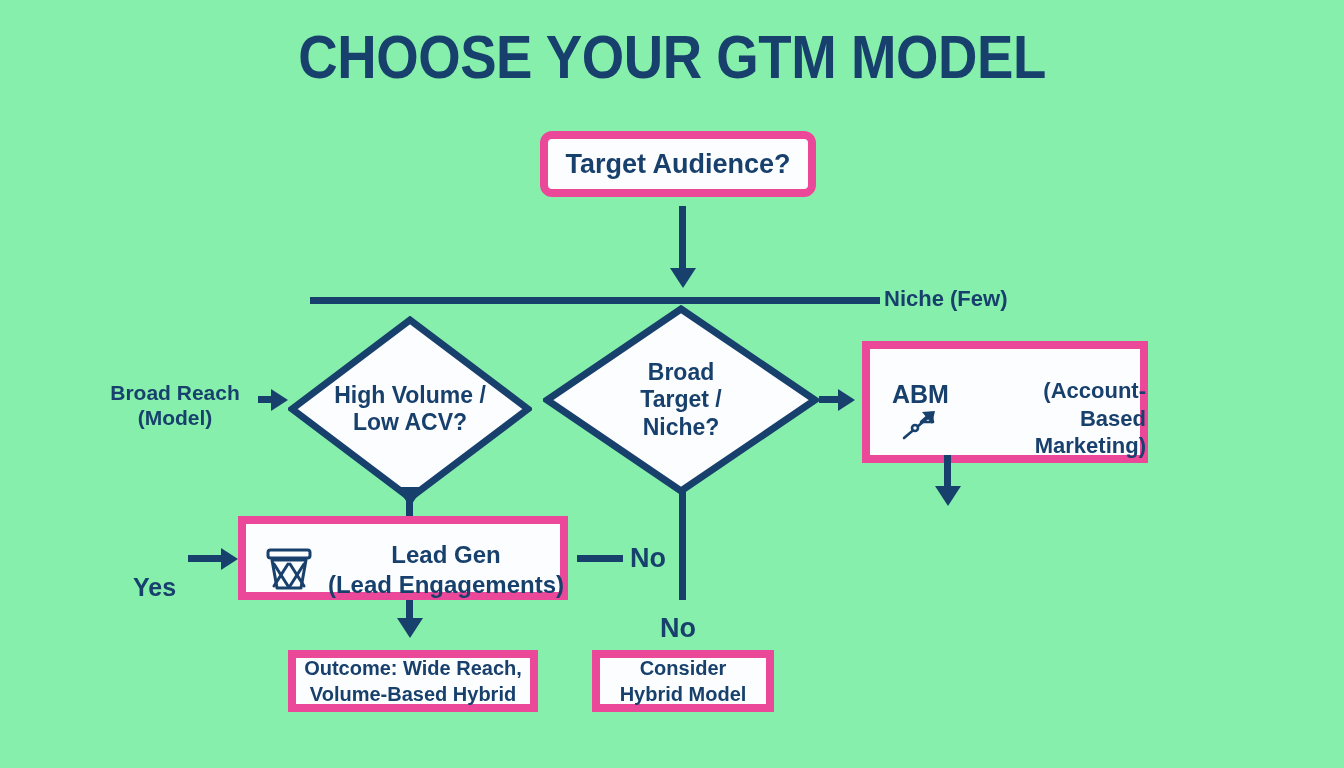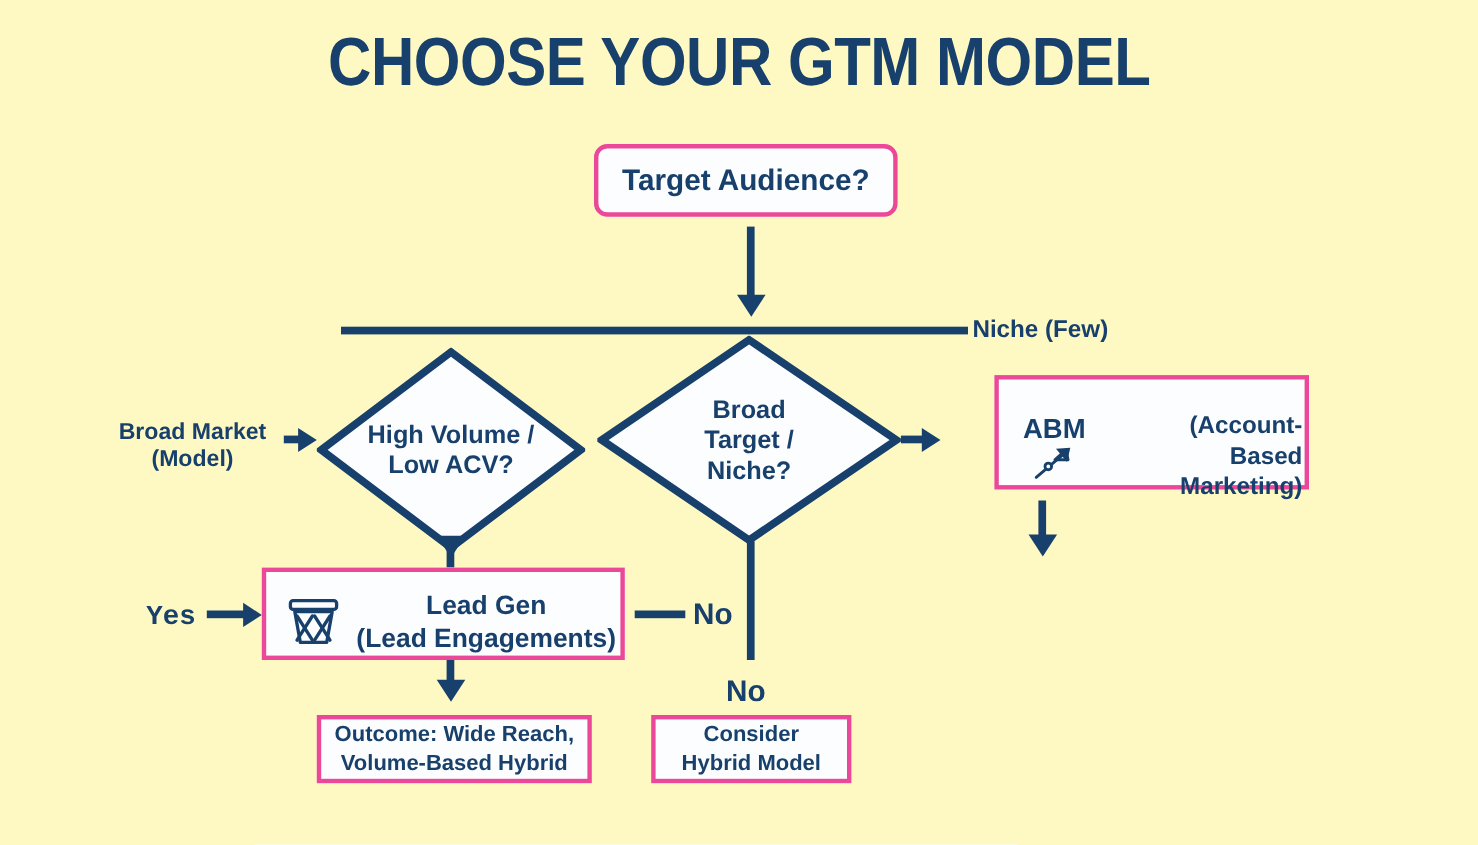--- a/index.html
+++ b/index.html
@@ -4,21 +4,21 @@
 <style>
   html, body {
     margin: 0;
     padding: 0;
     background: #ffffff;
   }
   #canvas {
     position: relative;
     width: 1344px;
     height: 768px;
-    background: #fef9c3;
+    background: #86efac;
     overflow: hidden;
     font-family: "Liberation Sans", sans-serif;
     color: #123a63;
   }
 
   
   #title {
     position: absolute;
     left: 0;
     top: 22px;
@@ -30,21 +30,21 @@
     letter-spacing: -0.5px;
     color: #18406c;
     transform: scaleX(0.88);
     white-space: nowrap;
   }
 
   
   .node {
     position: absolute;
     box-sizing: border-box;
-    border: 4px solid #ec4899;
+    border: 8px solid #ec4899;
     background: #fcfdfe;
     display: flex;
     align-items: center;
     justify-content: center;
     text-align: center;
     font-weight: bold;
     color: #18406c;
   }
   .node.rounded { border-radius: 12px; }
 
@@ -134,21 +134,21 @@
     </svg>
     <div class="diamond-label" style="font-size:23px;">
       <span>
         <span>High Volume /</span><br>
         <span>Low ACV?</span>
       </span>
     </div>
   </div>
 
   <div class="edge-label" style="left:95px; top:380px; width:160px; font-size:21px;">
-    <span>Broad Market</span><br>
+    <span>Broad Reach</span><br>
     <span>(Model)</span>
   </div>
   <div class="line-h" style="left:258px; top:396px; width:22px;"></div>
   <div class="arrow-right" style="left:271px; top:389px;"></div>
 
   <div class="line-v" style="left:406px; top:498px; height:18px;"></div>
   <div class="arrow-down" style="left:397px; top:487px;"></div>
 
   <div class="diamond-wrap" style="left:543px; top:305px; width:276px; height:190px;">
     <svg class="diamond-shape" viewBox="0 0 276 190" preserveAspectRatio="none">
@@ -163,21 +163,21 @@
     </div>
   </div>
 
   <div class="edge-label" style="left:884px; top:286px; font-size:22px;">Niche (Few)</div>
 
   <div class="line-h" style="left:819px; top:396px; width:26px;"></div>
   <div class="arrow-right" style="left:838px; top:389px;"></div>
 
   <div class="line-v" style="left:679px; top:492px; height:108px;"></div>
 
-  <div class="node" style="left:862px; top:341px; width:286px; height:104px;margin-left:42px;">
+  <div class="node" style="left:862px; top:341px; width:286px; height:122px;">
     <div style="position:relative; width:100%; height:100%;">
       <span style="position:absolute; left:22px; top:31px; font-size:25px;">ABM</span>
       <svg class="box-icon" style="left:28px; top:60px;" width="42" height="34" viewBox="0 0 42 34">
         <g stroke="#18406c" stroke-width="2.6" fill="none" stroke-linecap="round" stroke-linejoin="round">
           <line x1="6" y1="29" x2="32" y2="7"></line>
           <path d="M24 3 L37 2 L34 15 Z" fill="#18406c" stroke="none"></path>
           <path d="M23 13 L33 4 L35 13 Z" fill="none"></path>
           <circle cx="17" cy="19" r="3" fill="#fcfdfe"></circle>
         </g>
       </svg>
@@ -204,21 +204,21 @@
           <line x1="40" y1="18" x2="26" y2="40"></line>
         </g>
       </svg>
       <span style="position:absolute; left:80px; top:16px; width:240px; font-size:24px; line-height:1.25; text-align:center;">
         <span>Lead Gen</span><br>
         <span>(Lead Engagements)</span>
       </span>
     </div>
   </div>
 
-  <div class="edge-label" style="left:133px; top:546px; font-size:25px;font-family:Liberation Mono, monospace;">Yes</div>
+  <div class="edge-label" style="left:133px; top:572px; font-size:25px;">Yes</div>
   <div class="line-h" style="left:188px; top:555px; width:42px;"></div>
   <div class="arrow-right" style="left:221px; top:548px;"></div>
 
   <div class="line-h" style="left:577px; top:555px; width:46px;"></div>
   <div class="edge-label" style="left:630px; top:542px; font-size:27px;">No</div>
 
   <div class="line-v" style="left:406px; top:600px; height:26px;"></div>
   <div class="arrow-down" style="left:397px; top:618px;"></div>
 
   <div class="node" style="left:288px; top:650px; width:250px; height:62px; font-size:20px; line-height:1.3;">

